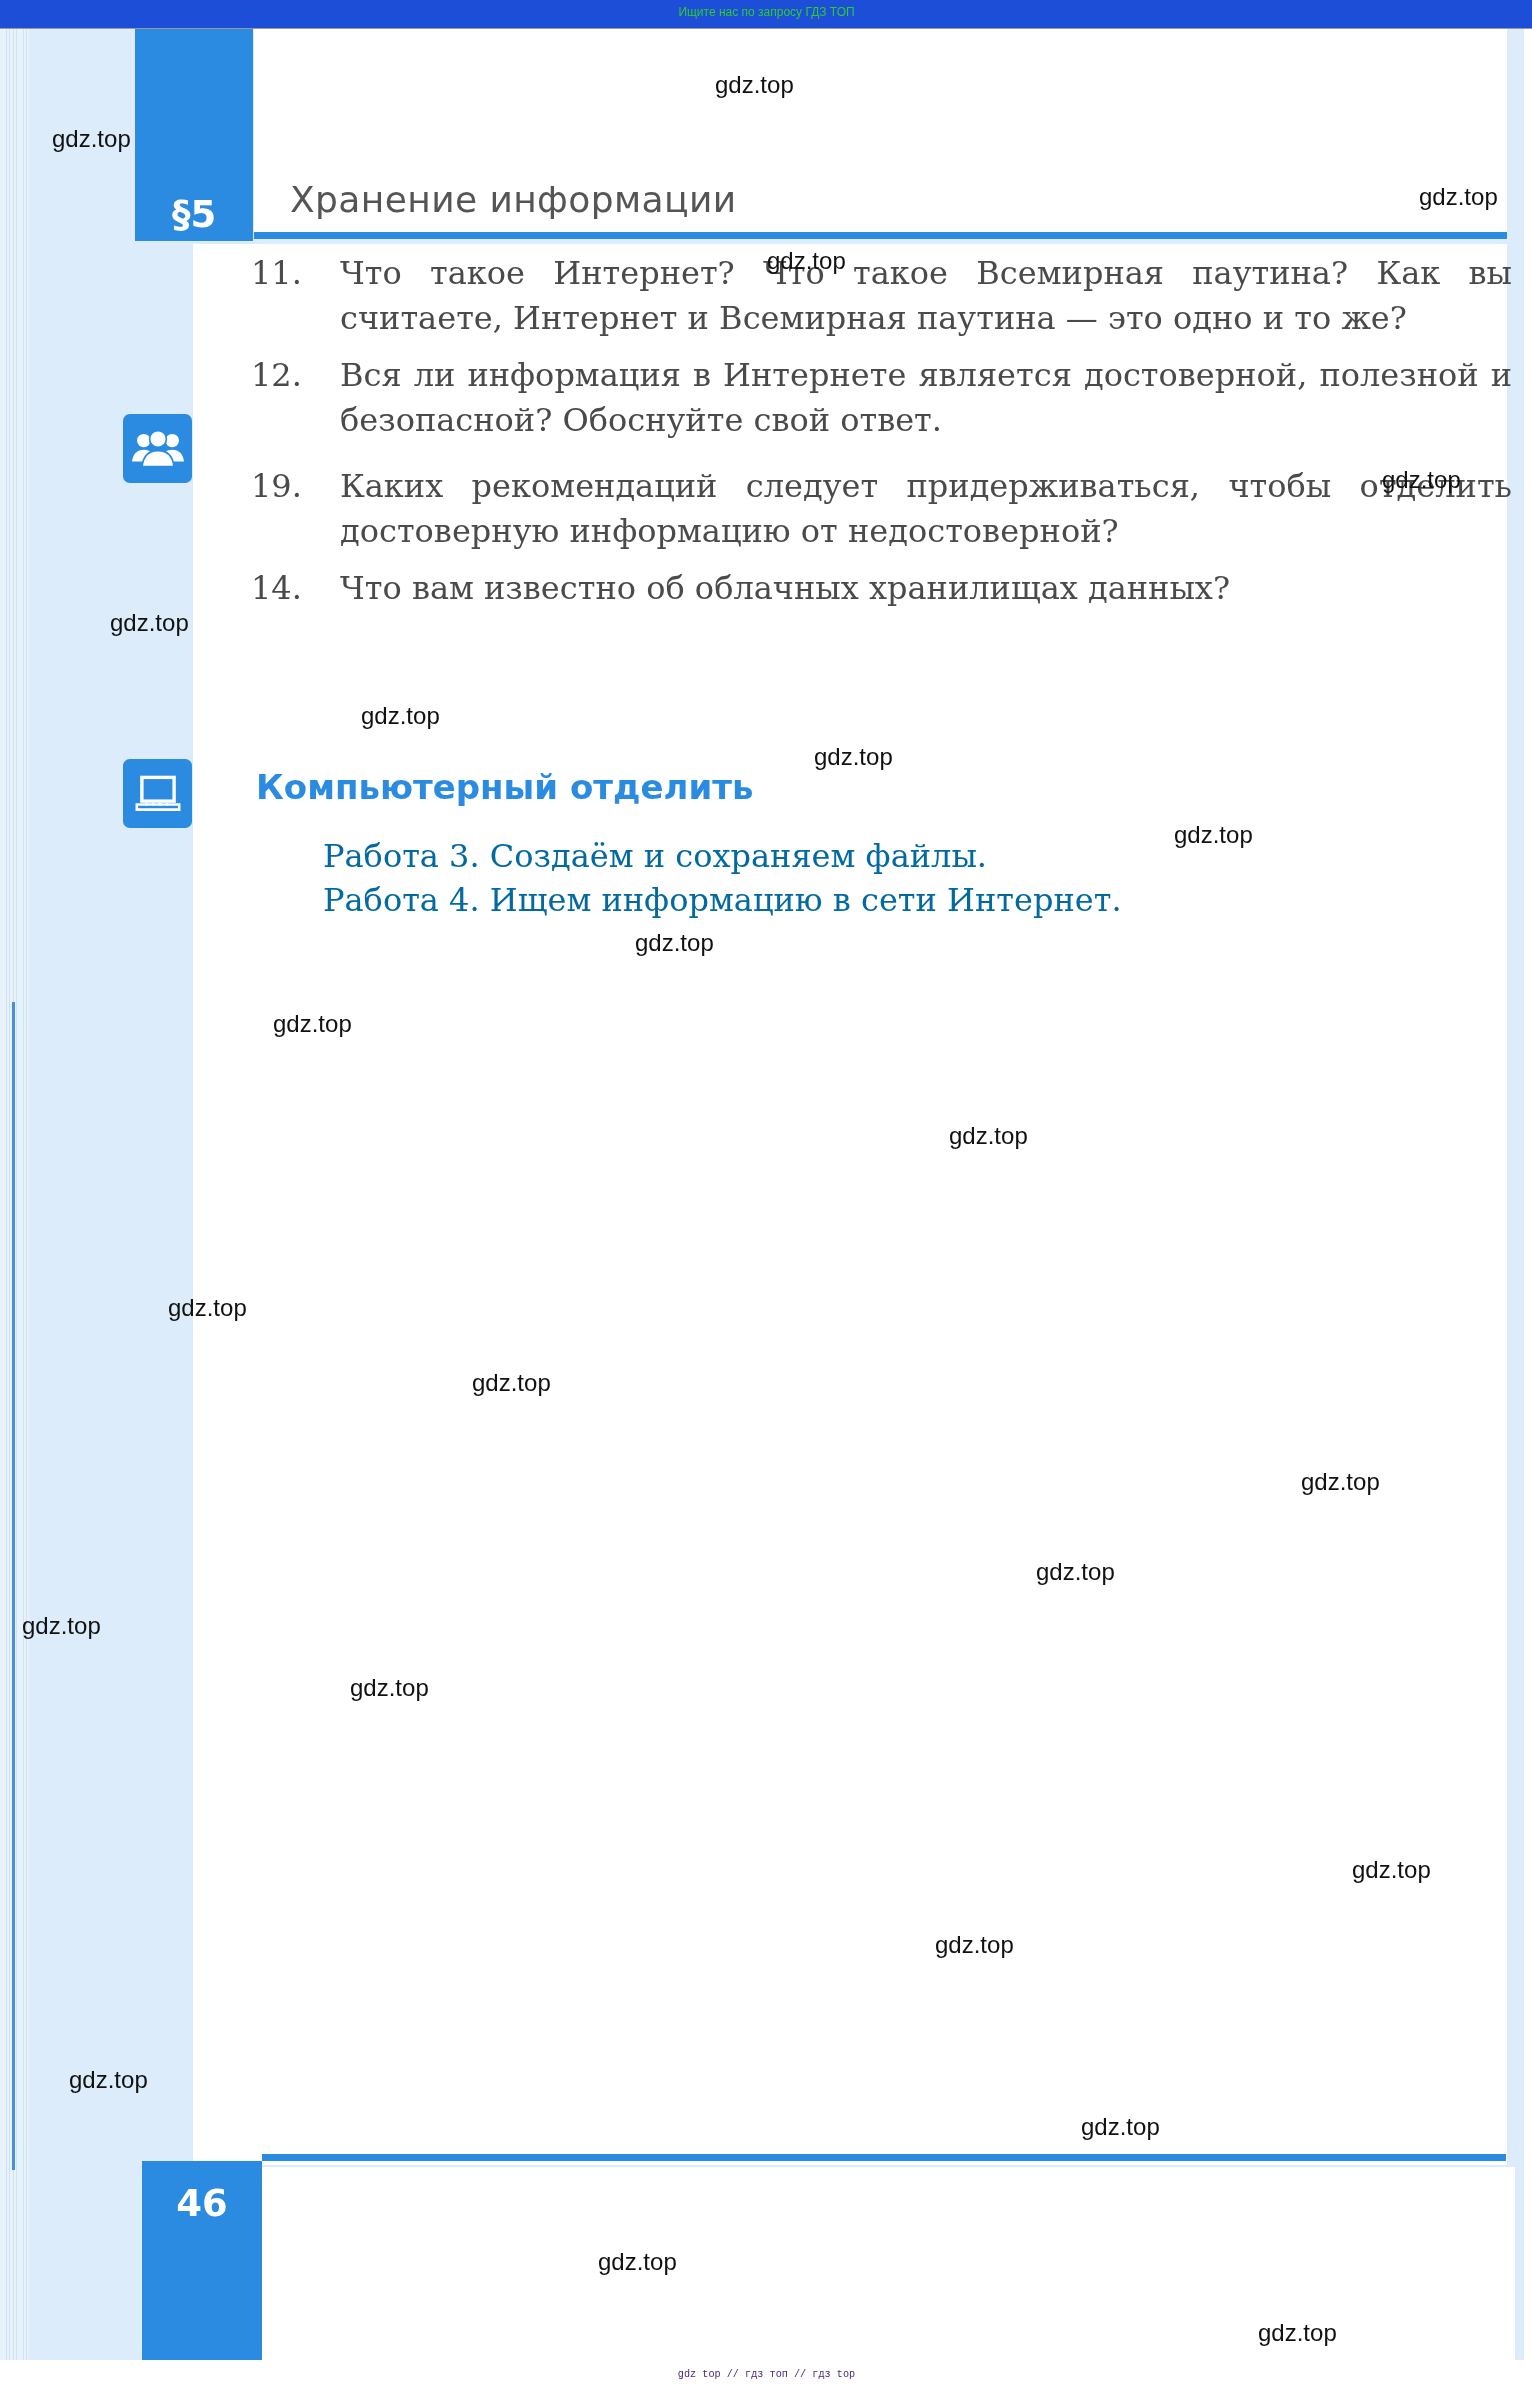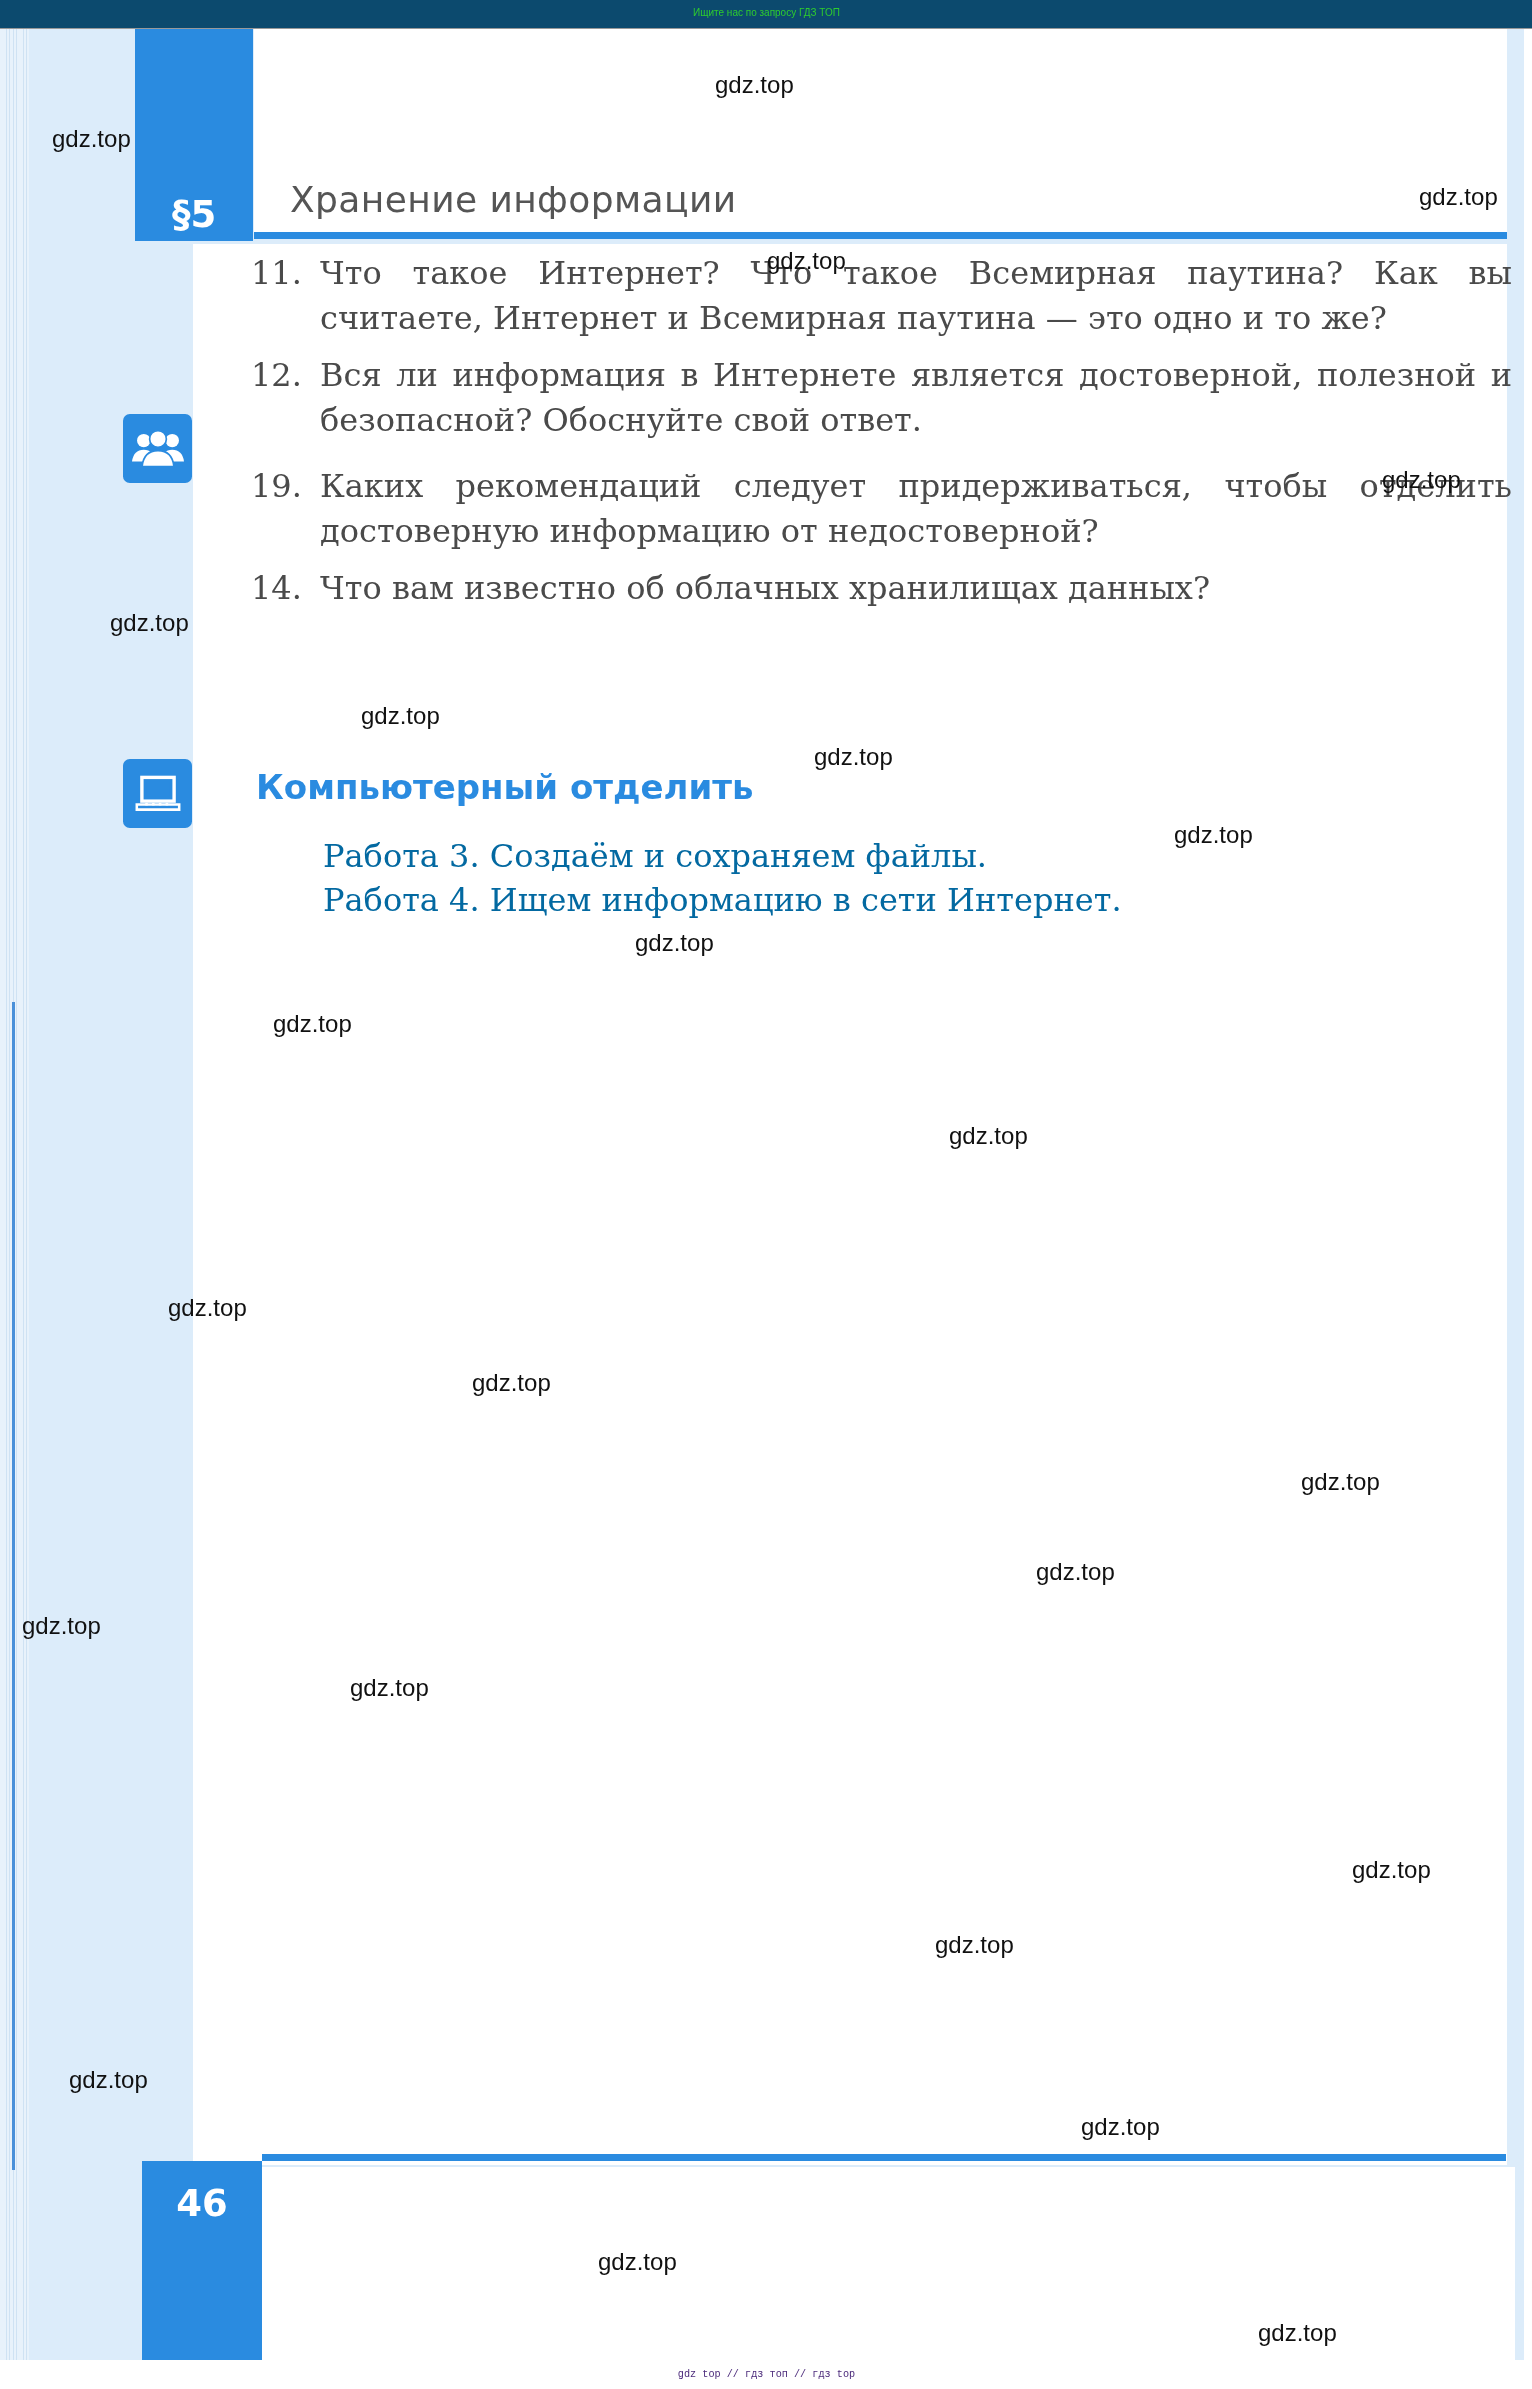--- a/index.html
+++ b/index.html
@@ -3,23 +3,23 @@
 <meta charset="utf-8">
 <style>
   html, body { margin: 0; padding: 0; }
   body {
     width: 1533px; height: 2389px; position: relative; overflow: hidden;
     background: #ffffff;
     font-family: "DejaVu Serif", serif;
   }
   .top-banner {
     position: absolute; left: 0; top: 0; width: 1533px; height: 28px;
-    background: #0c4a6e; border-bottom: 0.8px solid #999;
+    background: #1d4ed8; border-bottom: 0.8px solid #999;
     text-align: center;
-    font-family: "Liberation Sans", sans-serif; font-size: 10px; color: #2ecc2e;
+    font-family: "Liberation Sans", sans-serif; font-size: 12px; color: #2ecc2e;
     line-height: 25.4px;
   }
   .page {
     position: absolute; left: 0; top: 29px; width: 1524px; height: 2331px;
     background: #dcecfa;
   }
   .page-edge {
     position: absolute; left: 0; top: 0; width: 29px; height: 100%;
     background: repeating-linear-gradient(90deg, #e8f2fb 0px, #e8f2fb 2.5px, #cfe2f3 2.5px, #cfe2f3 3.4px);
   }
@@ -43,21 +43,21 @@
   }
   .chapter-title {
     position: absolute; left: 290px; top: 151px;
     font-family: "DejaVu Sans", sans-serif; font-size: 36px; color: #555;
     letter-spacing: 0.4px;
   }
   .questions {
     position: absolute; left: 251px; top: 251px; width: 1261px;
     font-size: 32px; color: #4a4a4a; line-height: 45px;
   }
-  .q { display: flex; margin-bottom: 8.5px; }
+  .q { display: flex; margin-bottom: 8.5px; gap: 20px; }
   .q .num { width: 69px; flex: none; }
   .q .txt { flex: 1; text-align: justify; }
   .icon-box {
     position: absolute; width: 69px; height: 69px; background: #2a8be0;
     border-radius: 6.8px; display: flex; align-items: center; justify-content: center;
   }
   .practice-title {
     position: absolute; left: 256px; top: 767px;
     font-family: "DejaVu Sans", sans-serif; font-weight: bold; font-size: 34px;
     color: #2a8be0;

